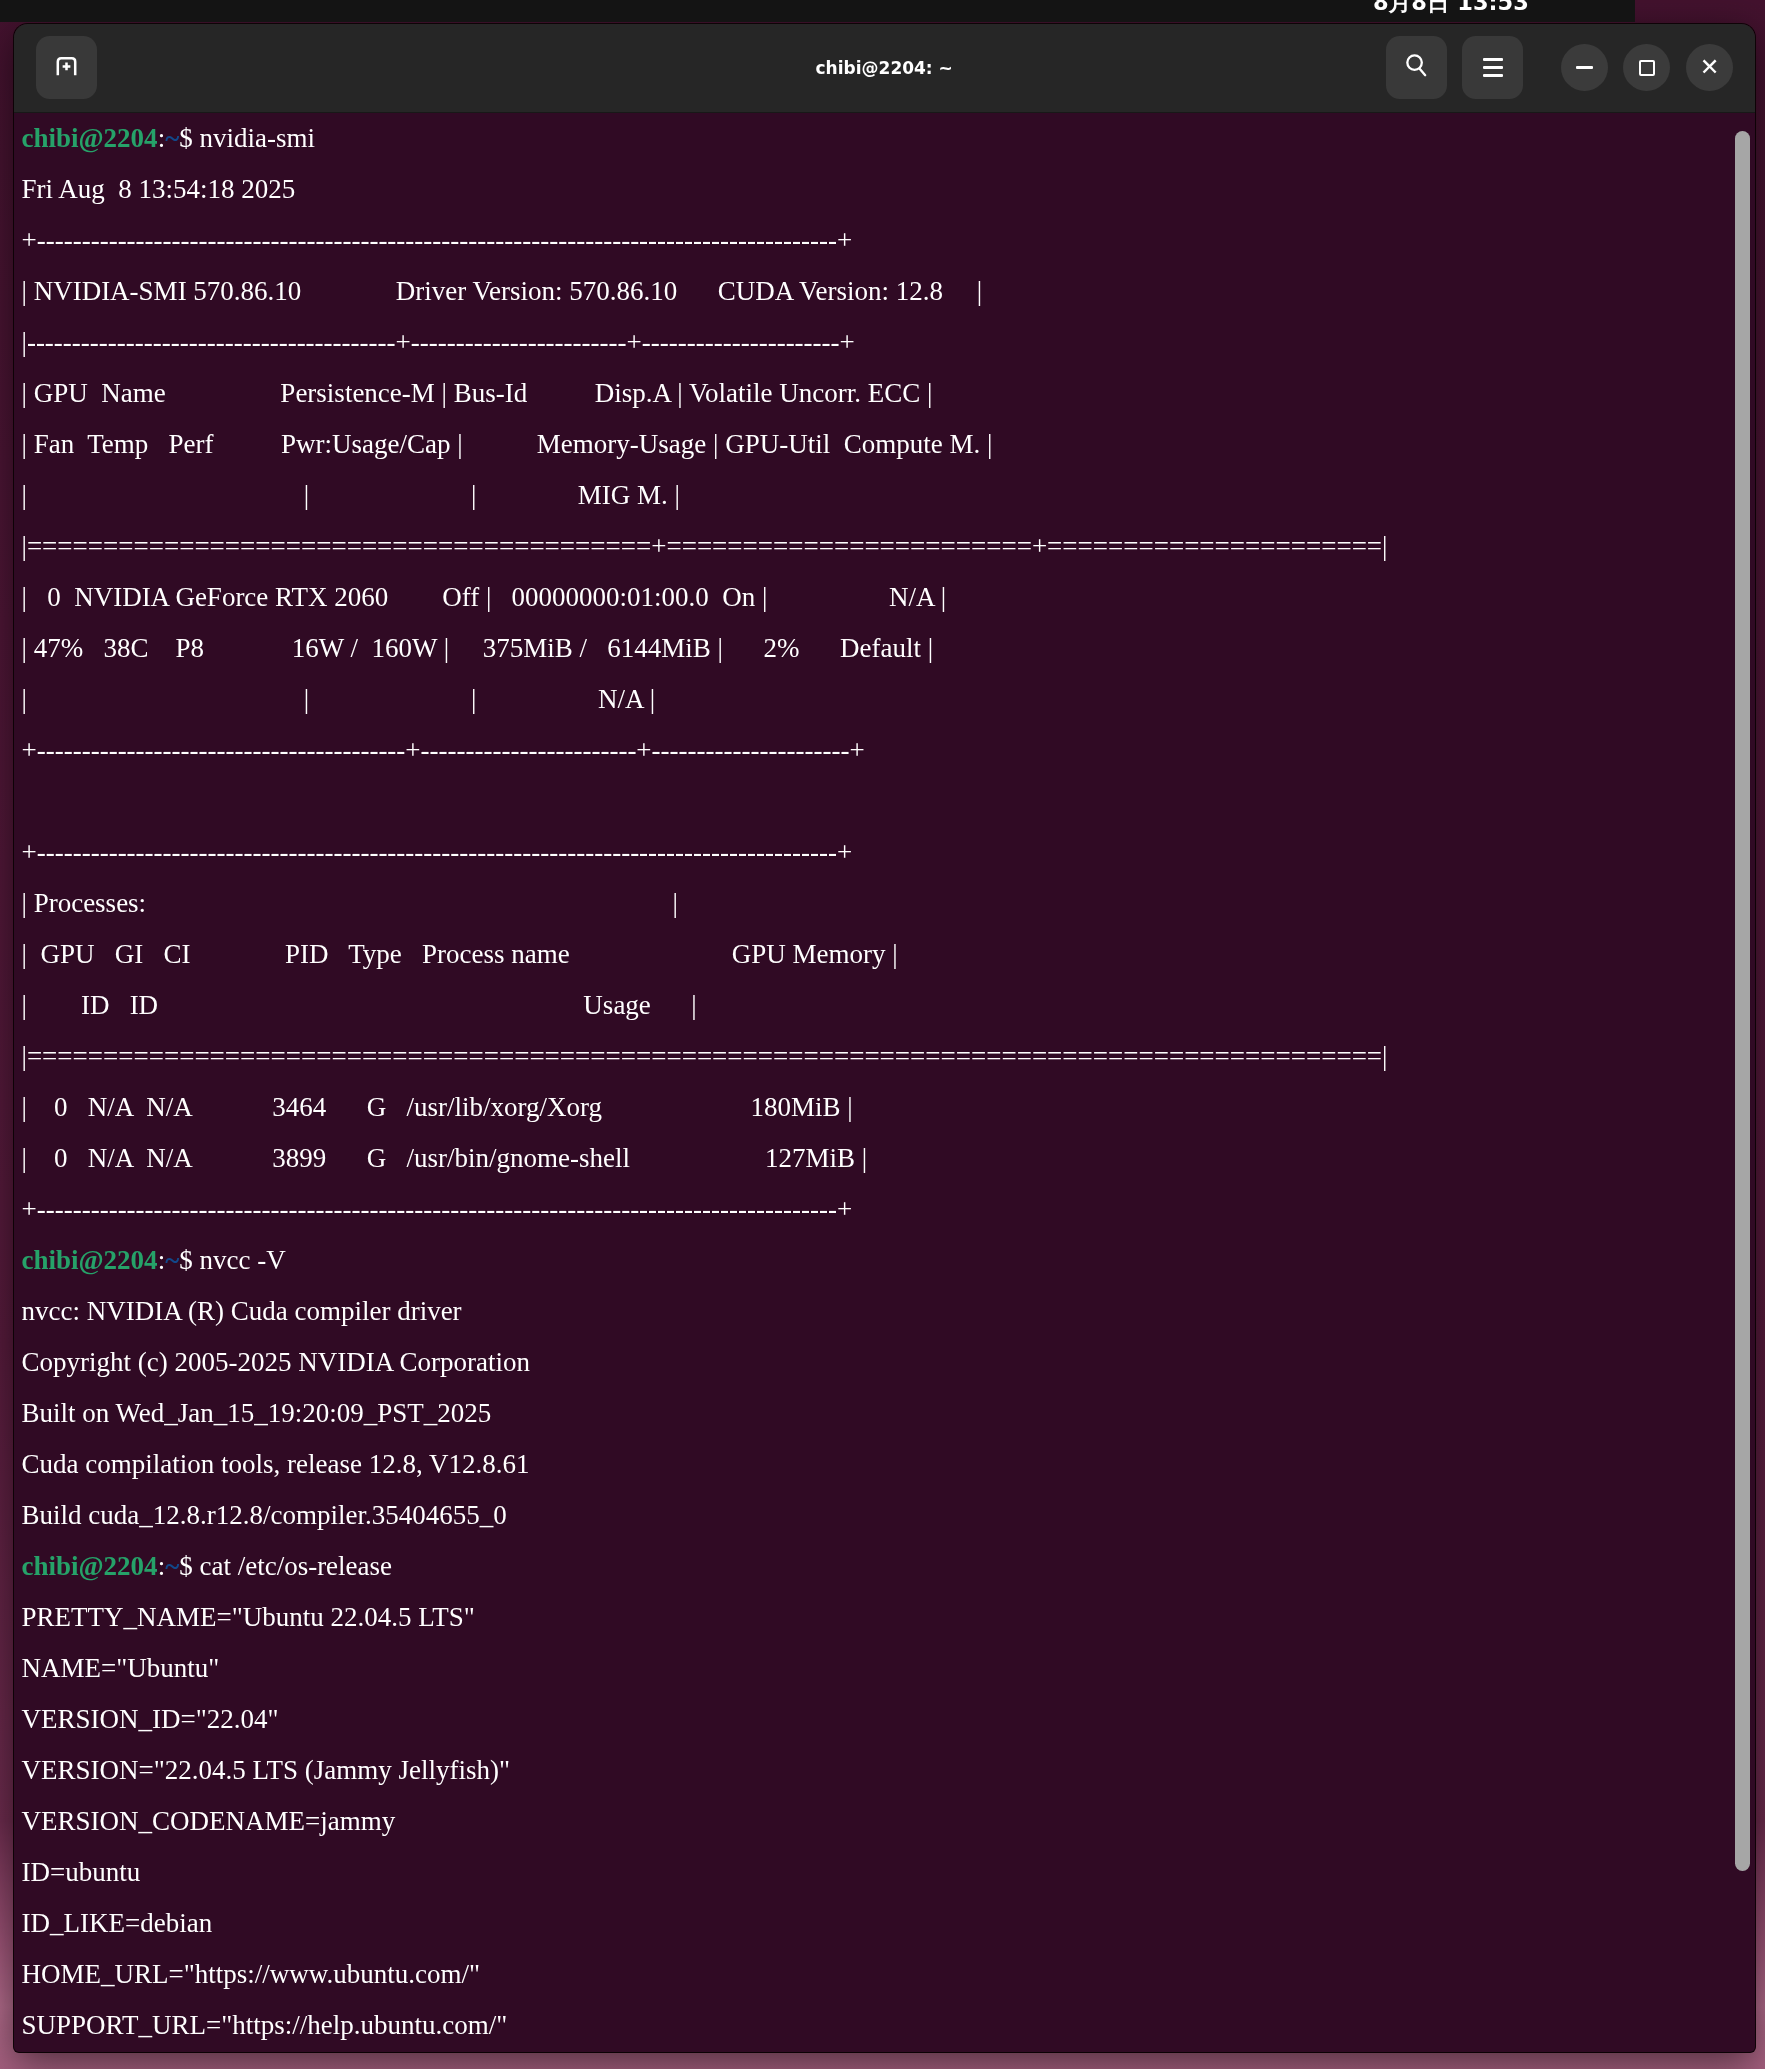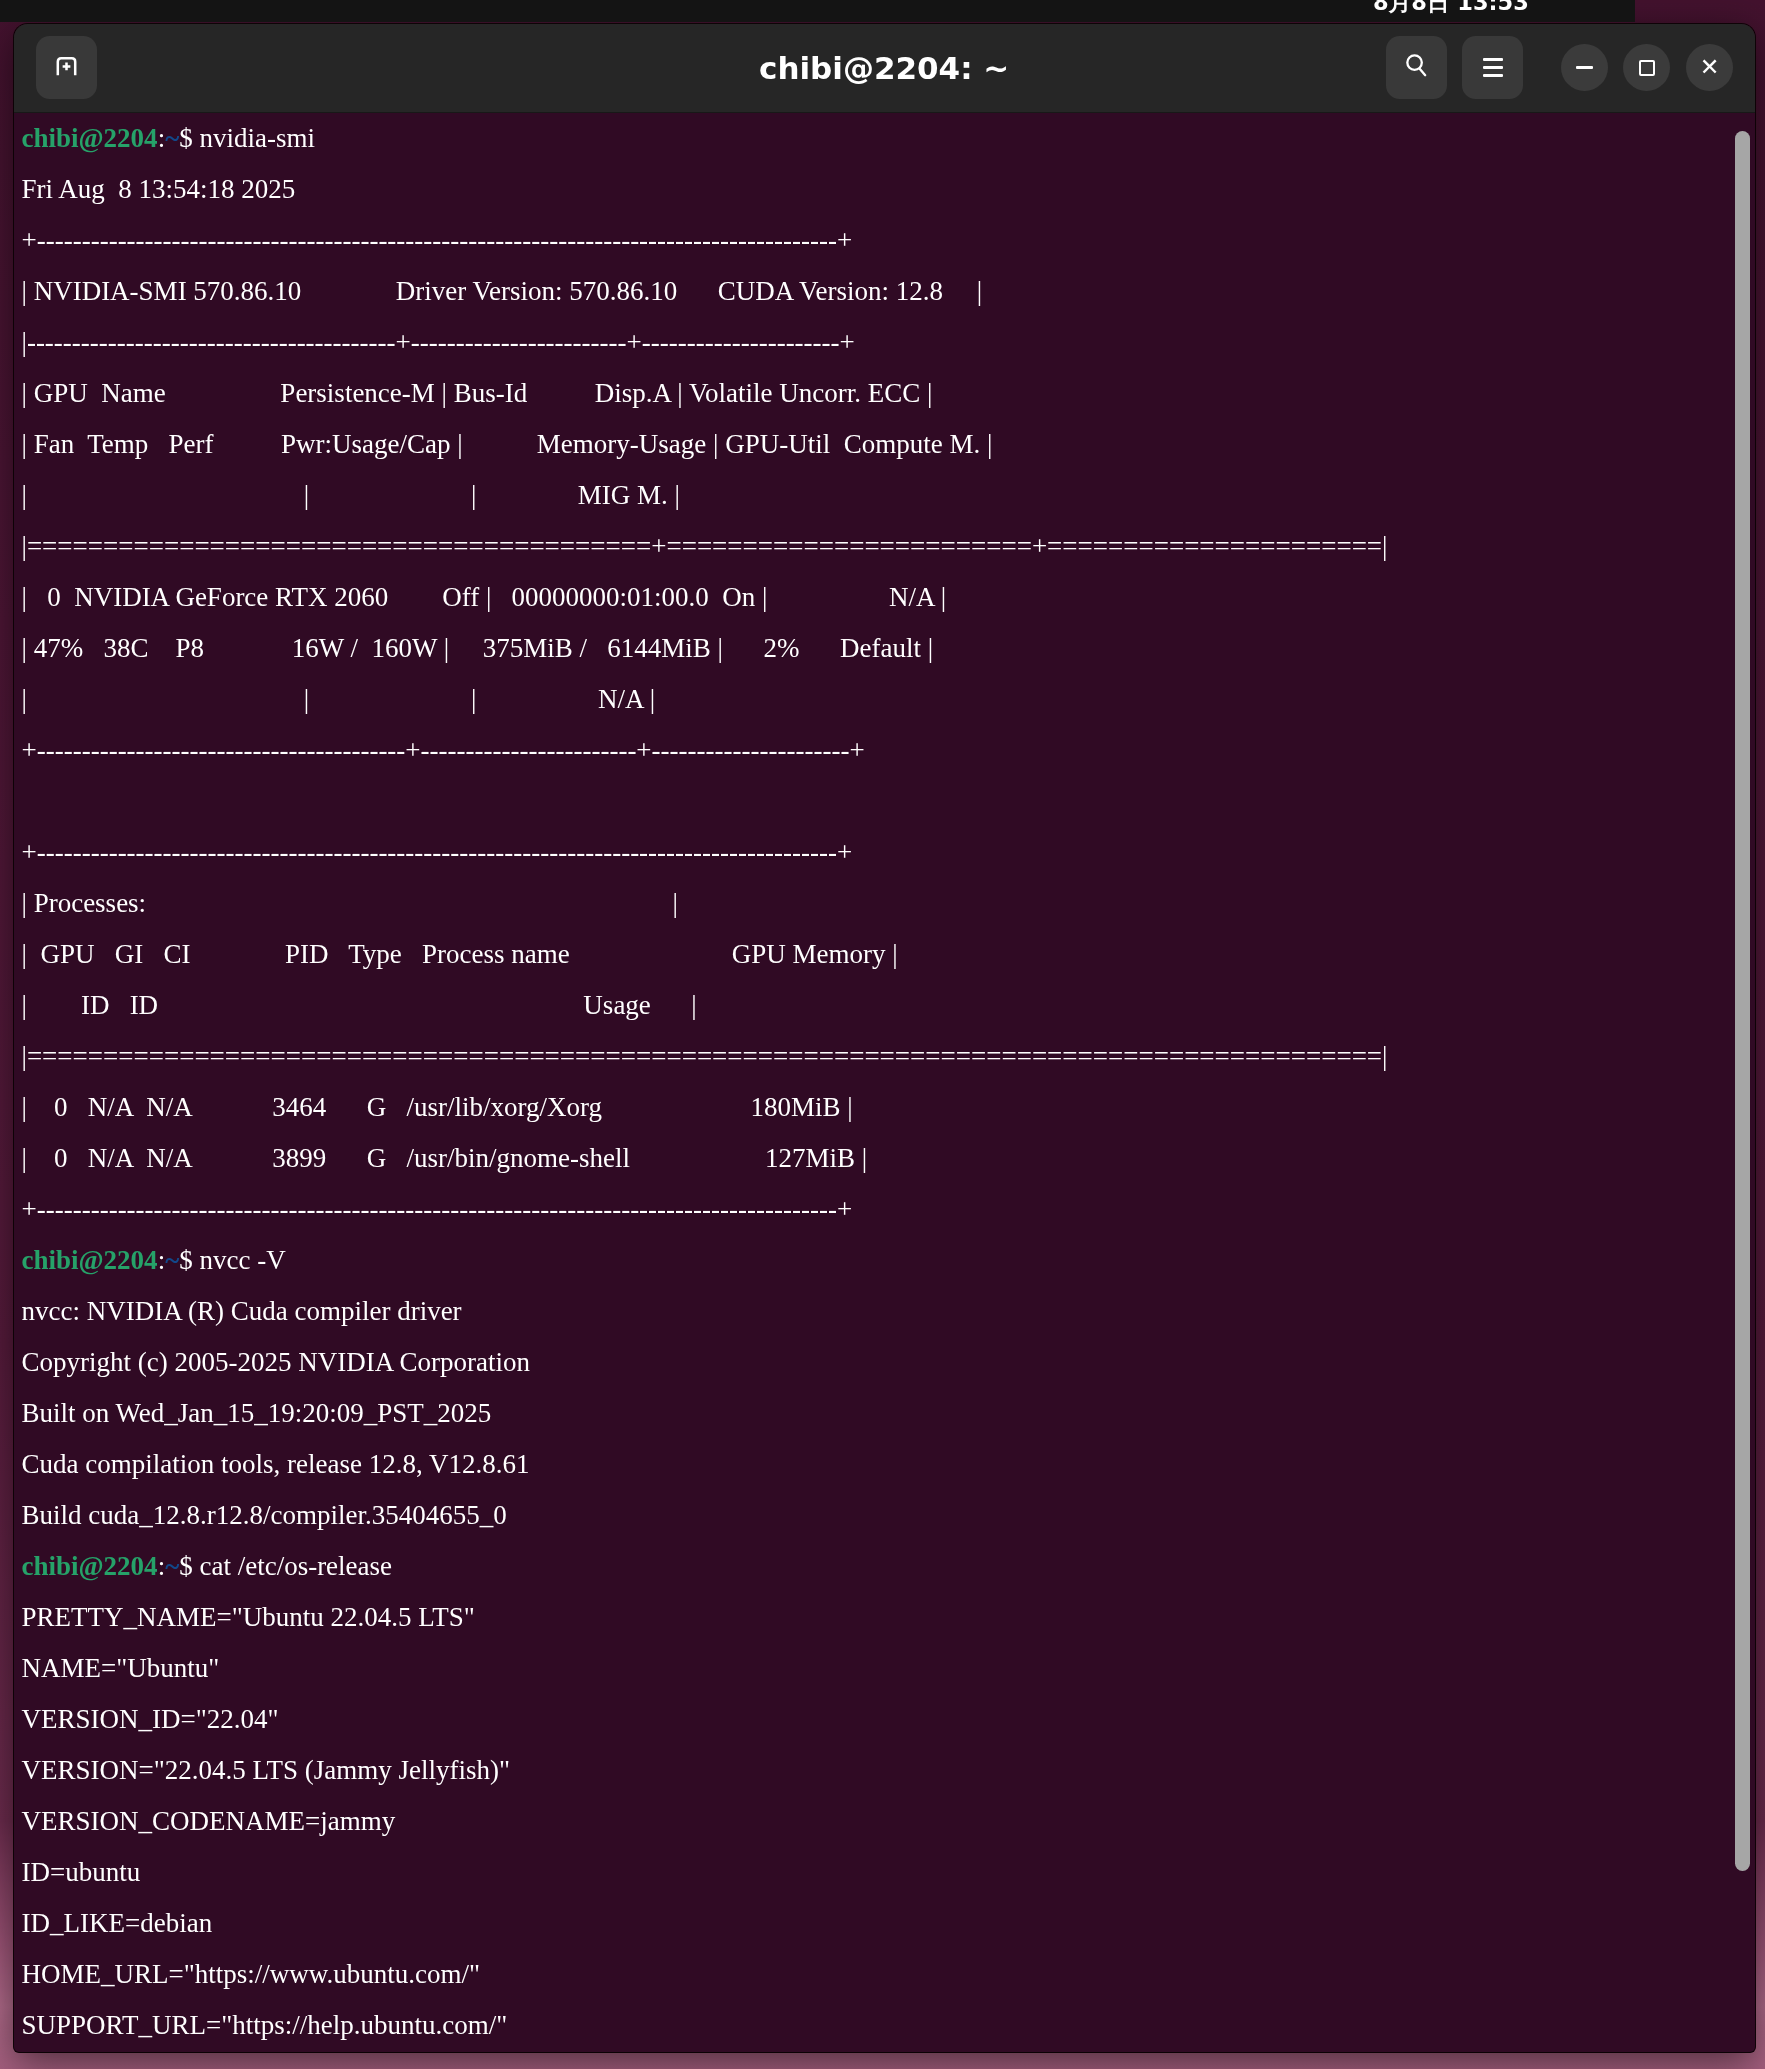--- a/index.html
+++ b/index.html
@@ -31,21 +31,21 @@
     z-index:2;
   }
 
   
   .header {
     position:absolute; left:0; top:0; right:0; height:89px;
     background:#262626; border-bottom:1px solid #181818;
   }
   .title {
     position:absolute; left:50%; top:50%; transform:translate(-50%,-50%);
-    color:#ffffff; font-weight:bold; font-size:31px; white-space:nowrap;
+    color:#ffffff; font-weight:bold; font-size:17px; white-space:nowrap;
     font-family:"DejaVu Sans", sans-serif;
   }
   .hbtn {
     position:absolute; width:61px; height:63px; border-radius:13.7px;
     background:#393939; display:flex; align-items:center; justify-content:center;
   }
   .hbtn.newtab { left:22.5px; top:12.7px; }
   .right-group {
     position:absolute; right:21.6px; top:12.7px; height:63px;
     display:flex; align-items:center; gap:15.7px;

